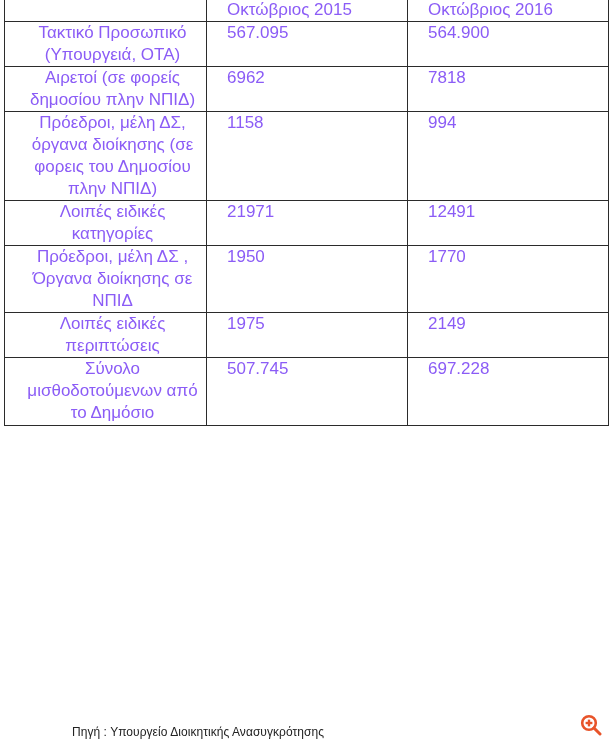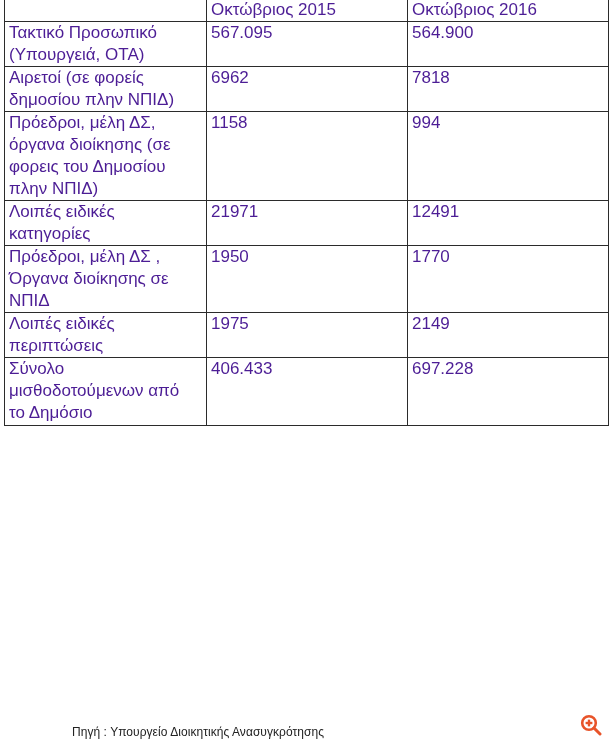--- a/index.html
+++ b/index.html
@@ -22,30 +22,30 @@
       width: 604px;
     }
     table.stats {
       border-collapse: collapse;
       width: 604px;
       table-layout: fixed;
     }
     table.stats td {
       border: 1.5px solid #2b2b2b;
       vertical-align: top;
-      padding: 0 6px 0 4px;
+      padding: 0 6px 0 20px;
       font-size: 17px;
       line-height: 22px;
-      color: #4c1d95;
+      color: #8b5cf6;
     }
     table.stats col.c1 { width: 202px; }
     table.stats col.c2 { width: 201px; }
     table.stats col.c3 { width: 201px; }
     table.stats tr.header-row td { height: 22px; }
-    table.stats td.label-cell { white-space: pre-line; }
+    table.stats td.label-cell { white-space: pre-line; text-align: center; }
     .source-note {
       position: absolute;
       left: 45px;
       top: 725px;
       font-size: 12px;
       line-height: 14px;
       color: #222222;
       letter-spacing: 0.05px;
       margin-left: 27px;
     }
@@ -110,21 +110,21 @@
       <tr style="height:44px">
         <td class="label-cell">Λοιπές ειδικές
 περιπτώσεις</td>
         <td>1975</td>
         <td>2149</td>
       </tr>
       <tr style="height:68px">
         <td class="label-cell">Σύνολο
 μισθοδοτούμενων από
 το Δημόσιο</td>
-        <td>406.433</td>
+        <td>507.745</td>
         <td>697.228</td>
       </tr>
     </tbody>
   </table>
 </div>
 
 <div class="source-note">Πηγή : Υπουργείο Διοικητικής Ανασυγκρότησης</div>
 
 <div class="zoom-btn">
   <svg width="22" height="22" viewBox="0 0 22 22">

